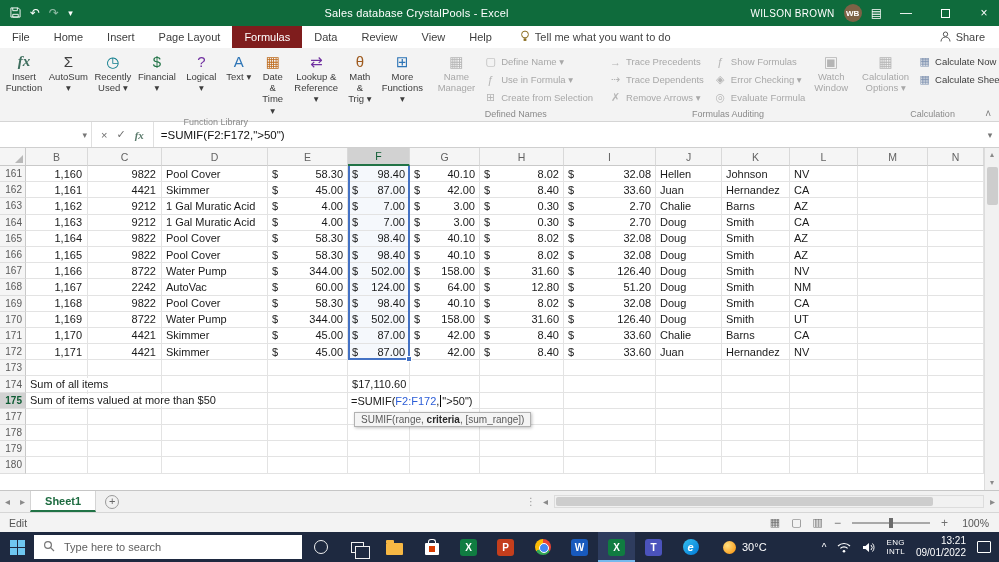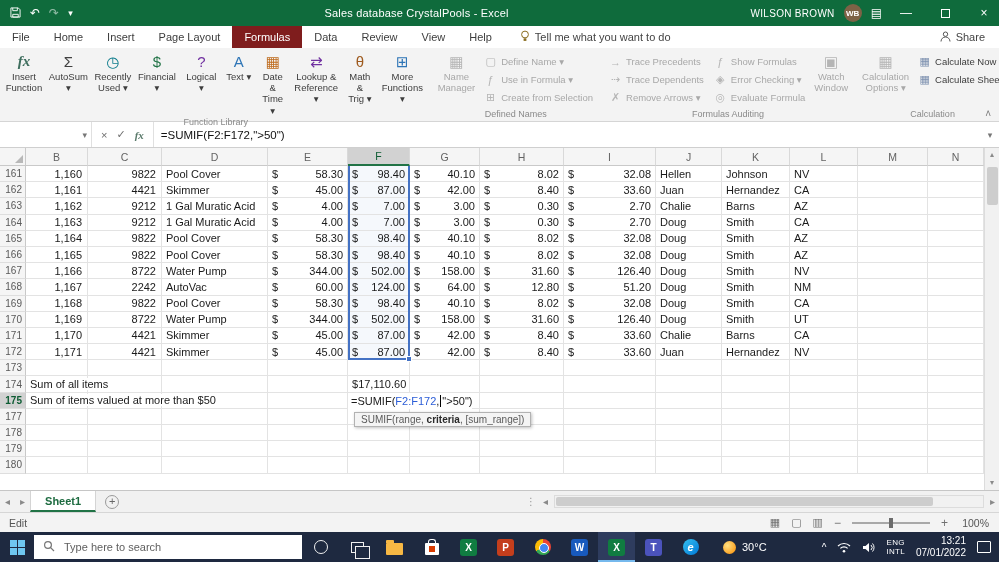--- a/index.html
+++ b/index.html
@@ -1011,21 +1011,21 @@
             <path d="M1 4 h2.5 L7 1 v9 L3.5 7 H1 z" fill="#fff"></path>
             <path d="M9 3 a3.5 3.5 0 0 1 0 5 M10.5 1.5 a6 6 0 0 1 0 8" fill="none" stroke="#fff" stroke-width="1"></path>
           </svg>
       </span>
       <div class="lang">
         <span>ENG</span>
         <span>INTL</span>
       </div>
       <div class="clock">
         <span>13:21</span>
-        <span>07/01/2022</span>
+        <span>09/01/2022</span>
       </div>
       <span class="trayic">
           <span class="notif"></span>
         </span>
     </div>
   </div>
 
 </div>
 
 </body></html>

